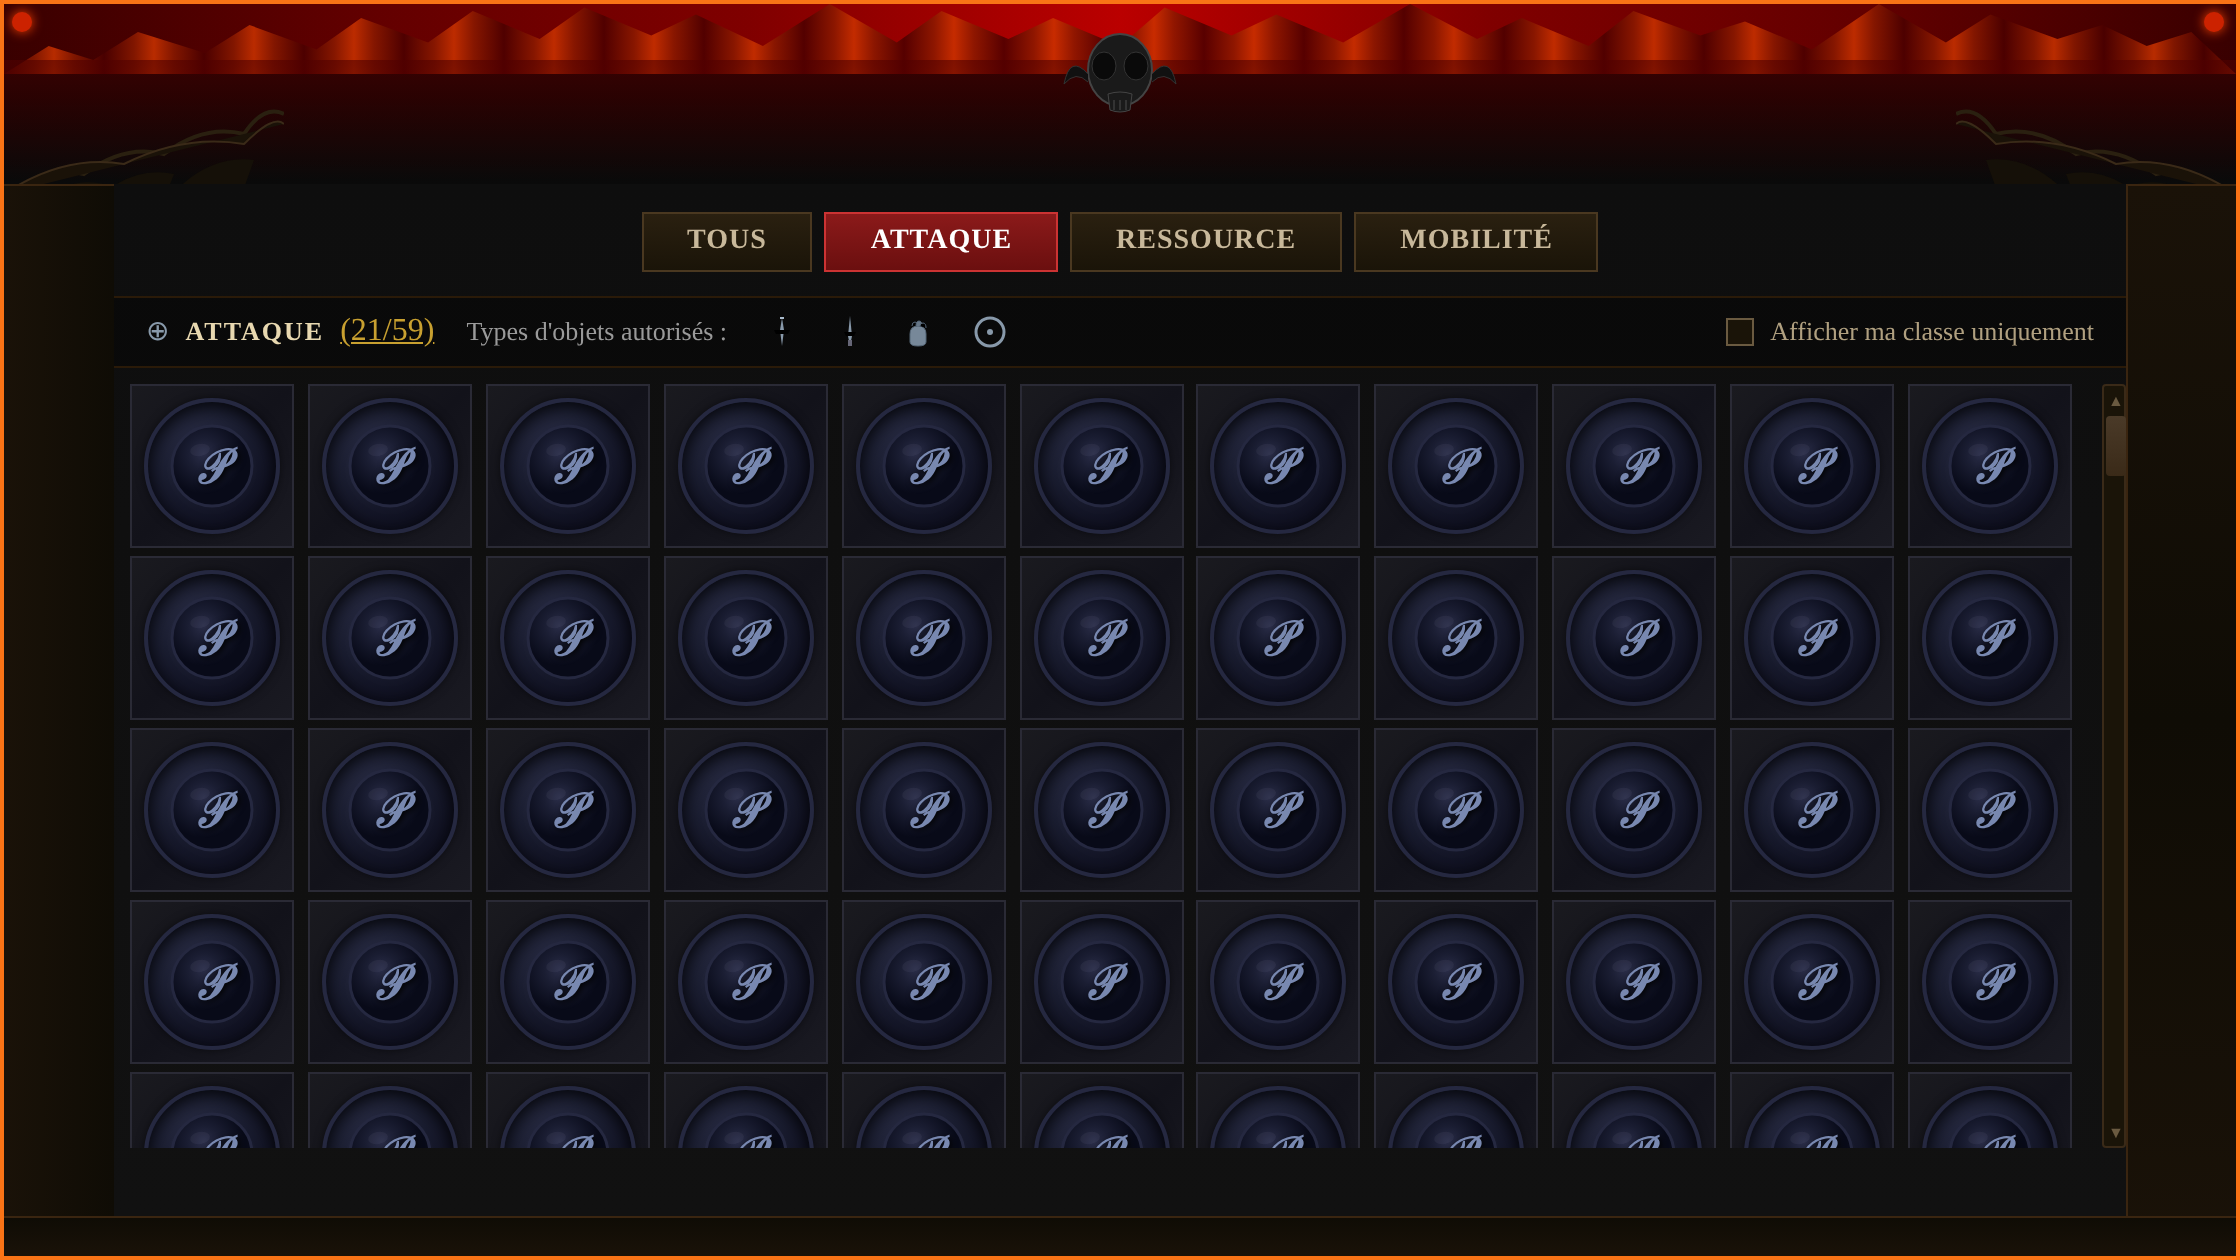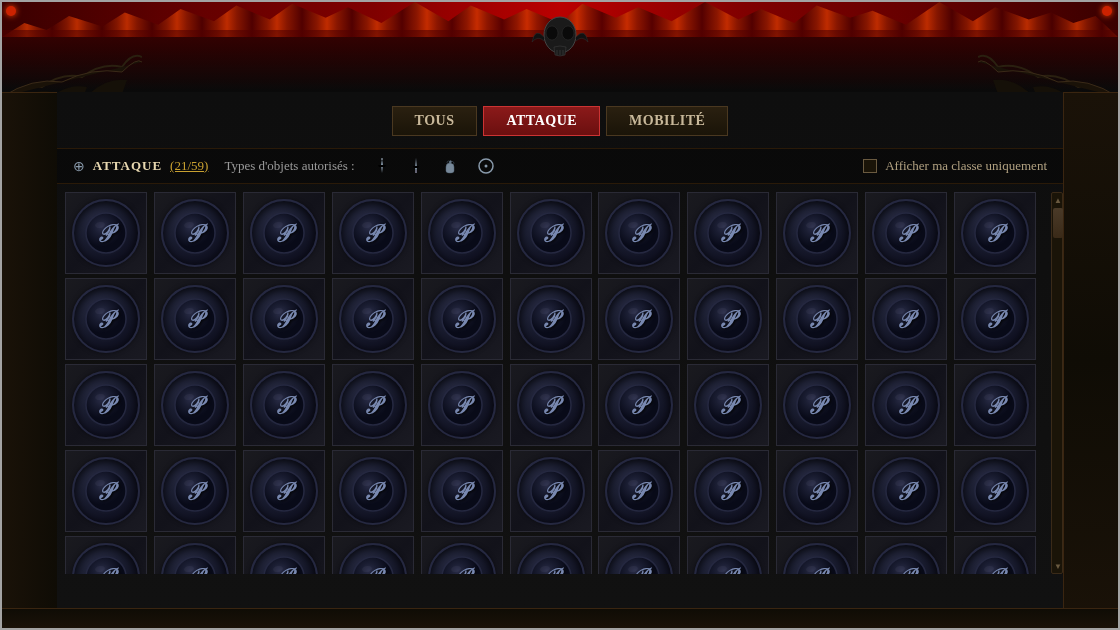--- a/index.html
+++ b/index.html
@@ -10,21 +10,21 @@
       overflow: hidden;
       background: #0a0a0a;
       font-family: 'Georgia', serif;
     }
 
     .main-container {
       width: 1120px;
       height: 630px;
       position: relative;
       background: #111010;
-      border: 2px solid #a3a3a3;
+      border: 2px solid #f97316;
     }
 
     
     .top-banner {
       position: absolute;
       top: 0;
       left: 0;
       right: 0;
       height: 90px;
       background: linear-gradient(180deg, #1a0000 0%, #0d0505 60%, #0a0a0a 100%);
@@ -184,21 +184,21 @@
     .section-name {
       color: #e8d8b0;
       font-size: 13px;
       font-weight: bold;
       letter-spacing: 1px;
       font-family: 'Georgia', serif;
     }
 
     .section-count {
       color: #c8a030;
-      font-size: 13px;
+      font-size: 16px;
       font-family: 'Georgia', serif;
       text-decoration: underline;
     }
 
     .section-types {
       display: flex;
       align-items: center;
       gap: 18px;
       color: #9a9a9a;
       font-size: 13px;
@@ -401,20 +401,21 @@
     </svg>
   </div>
   <div class="side-right"></div>
   <div class="bottom-bar"></div>
 
   <div class="content-area">
 
     <div class="tabs-row">
       <button class="tab-btn">Tous</button>
       <button class="tab-btn active">Attaque</button>
+      <button class="tab-btn">Ressource</button>
       <button class="tab-btn">Mobilité</button>
     </div>
 
     <div class="section-header">
       <div class="section-left">
         <div class="section-title">
           <span class="section-icon">⊕</span>
           <span class="section-name">ATTAQUE</span>
           <span class="section-count">(21/59)</span>
         </div>

